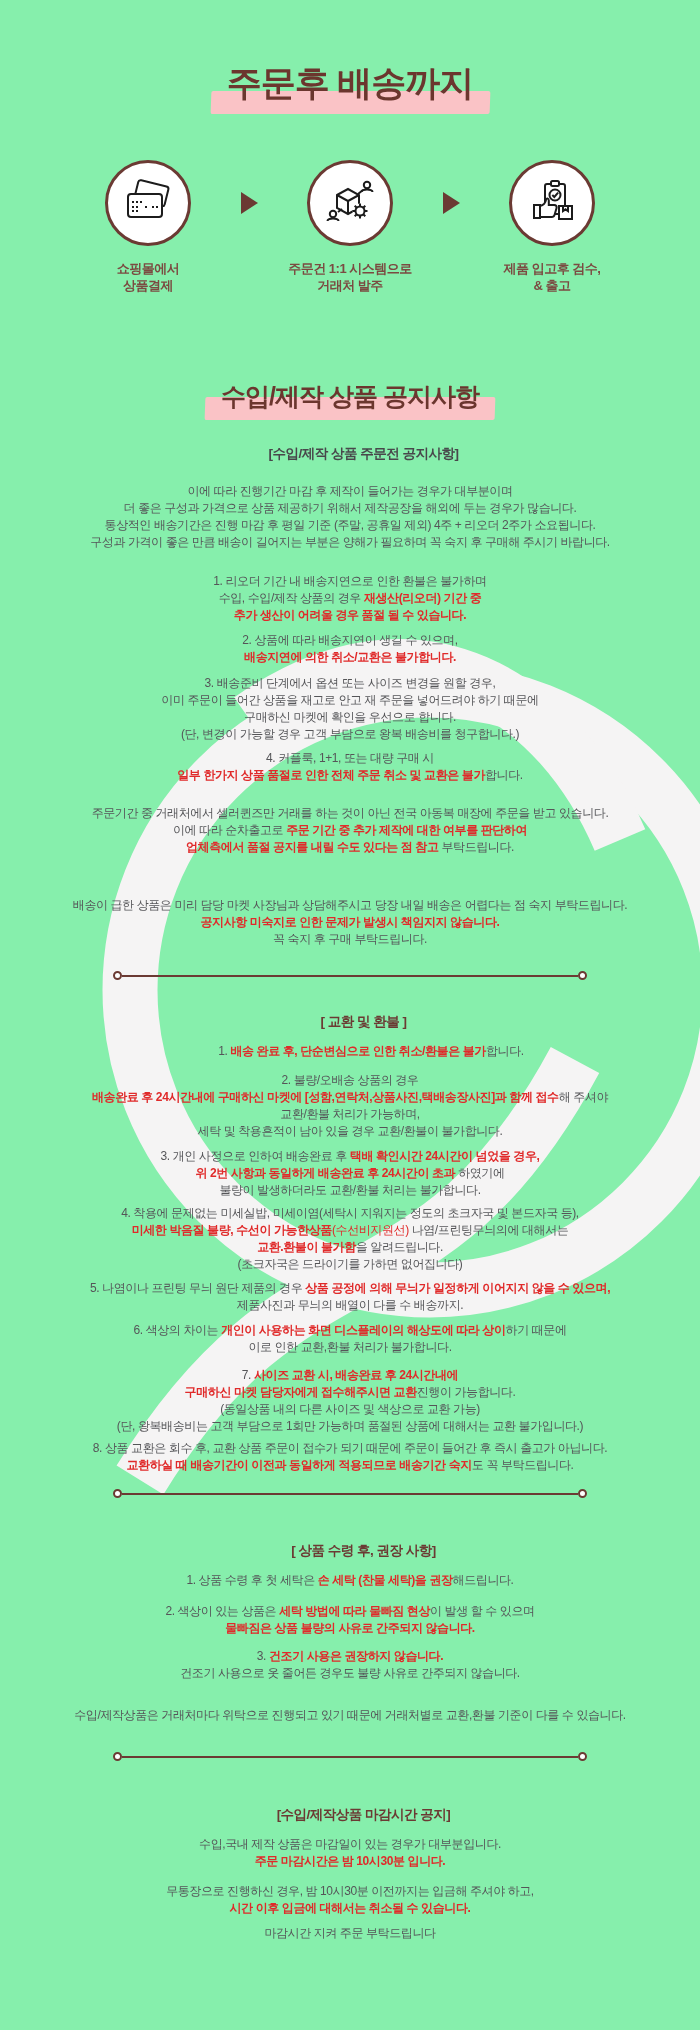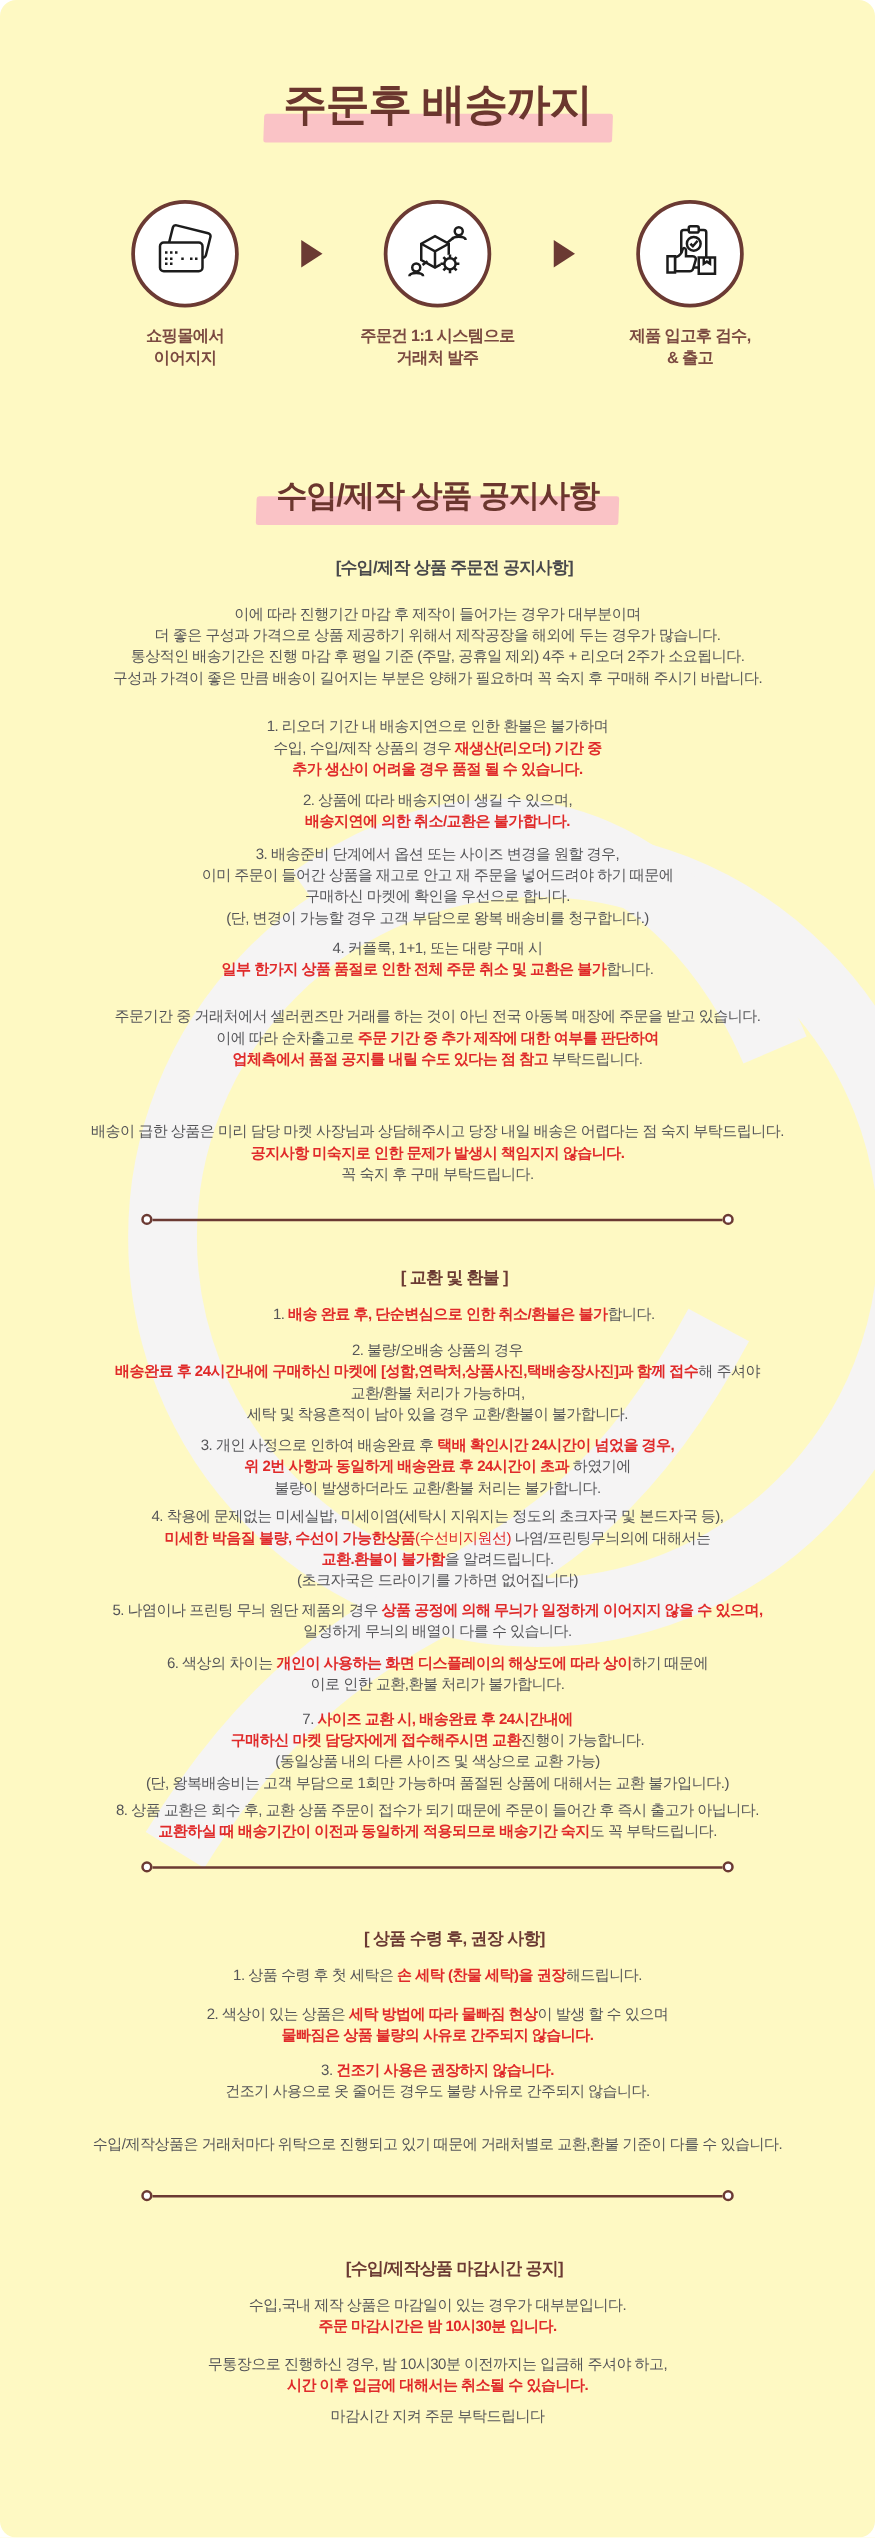--- a/index.html
+++ b/index.html
@@ -7,21 +7,21 @@
     --highlight-pink:#fac3c6;
     --red:#e02a2a;
     --body-gray:#555558;
     --label-brown:#7b4a41;
     --line-brown:#6b3a33;
     --header-dark:#48484b;
   }
   *{margin:0;padding:0;box-sizing:border-box;}
   html,body{background:#fff;}
   body{width:700px;font-family:"Liberation Sans","DejaVu Sans",sans-serif;}
-  .page{position:relative;width:700px;height:2030px;margin:0 auto;overflow:hidden;background:#fef9c3;border-radius:13px;}
+  .page{position:relative;width:700px;height:2030px;margin:0 auto;overflow:hidden;background:#86efac;}
   .watermark{position:absolute;left:0;top:0;z-index:0;pointer-events:none;}
   .content{position:relative;z-index:1;}
 
   
   .title-wrap{text-align:center;}
   .title1-wrap{padding-top:60px;}
   .title2-wrap{margin-top:86px;}
   .deco-title{position:relative;display:inline-block;}
   .deco-title .bar{position:absolute;left:-16px;right:-16px;bottom:-7px;height:23px;
     background:var(--highlight-pink);transform:skew(-2deg);border-radius:2px;z-index:0;}
@@ -125,21 +125,21 @@
             <path d="M14 29c3.5-1 5.5-3.2 6-6.2.3-2 2.8-1.7 2.8.6V28h5.4c1.9 0 2.8 1.4 2.3 3.2l-2 6.8c-.4 1.3-1.4 2-2.8 2H14z" fill="#fff"></path>
             <rect x="8" y="28" width="6" height="13" fill="#fff"></rect>
           </g>
         </svg>
       </div>
     </div>
 
     <div class="labels-grid">
       <div class="step-label">
         <div>쇼핑몰에서</div>
-        <div>이어지지</div>
+        <div>상품결제</div>
       </div>
       <div></div>
       <div class="step-label">
         <div>주문건 1:1 시스템으로</div>
         <div>거래처 발주</div>
       </div>
       <div></div>
       <div class="step-label">
         <div>제품 입고후 검수,</div>
         <div>&amp; 출고</div>
@@ -211,21 +211,21 @@
           <div class="nline"><span class="seg-n">불량이 발생하더라도 교환/환불 처리는 불가합니다.</span></div>
         </div>
         <div class="sec-para" style="margin-top: 6px;">
           <div class="nline"><span class="seg-n">4. 착용에 문제없는 미세실밥, 미세이염(세탁시 지워지는 정도의 초크자국 및 본드자국 등),</span></div>
           <div class="nline"><span class="seg-r">미세한 박음질 불량, 수선이 가능한상품</span><span class="seg-rl">(수선비지원선)</span><span class="seg-n"> 나염/프린팅무늬의에 대해서는</span></div>
           <div class="nline"><span class="seg-r">교환.환불이 불가함</span><span class="seg-n">을 알려드립니다.</span></div>
           <div class="nline"><span class="seg-n">(초크자국은 드라이기를 가하면 없어집니다)</span></div>
         </div>
         <div class="sec-para" style="margin-top: 7px;">
           <div class="nline"><span class="seg-n">5. 나염이나 프린팅 무늬 원단 제품의 경우 </span><span class="seg-r">상품 공정에 의해 무늬가 일정하게 이어지지 않을 수 있으며,</span></div>
-          <div class="nline"><span class="seg-n">일정하게 무늬의 배열이 다를 수 있습니다.</span></div>
+          <div class="nline"><span class="seg-n">제품사진과 무늬의 배열이 다를 수 배송까지.</span></div>
         </div>
         <div class="sec-para" style="margin-top: 8px;">
           <div class="nline"><span class="seg-n">6. 색상의 차이는 </span><span class="seg-r">개인이 사용하는 화면 디스플레이의 해상도에 따라 상이</span><span class="seg-n">하기 때문에</span></div>
           <div class="nline"><span class="seg-n">이로 인한 교환,환불 처리가 불가합니다.</span></div>
         </div>
         <div class="sec-para" style="margin-top: 11px;">
           <div class="nline"><span class="seg-n">7. </span><span class="seg-r">사이즈 교환 시, 배송완료 후 24시간내에</span></div>
           <div class="nline"><span class="seg-r">구매하신 마켓 담당자에게 접수해주시면 교환</span><span class="seg-n">진행이 가능합니다.</span></div>
           <div class="nline"><span class="seg-n">(동일상품 내의 다른 사이즈 및 색상으로 교환 가능)</span></div>
           <div class="nline"><span class="seg-n">(단, 왕복배송비는 고객 부담으로 1회만 가능하며 품절된 상품에 대해서는 교환 불가입니다.)</span></div>

